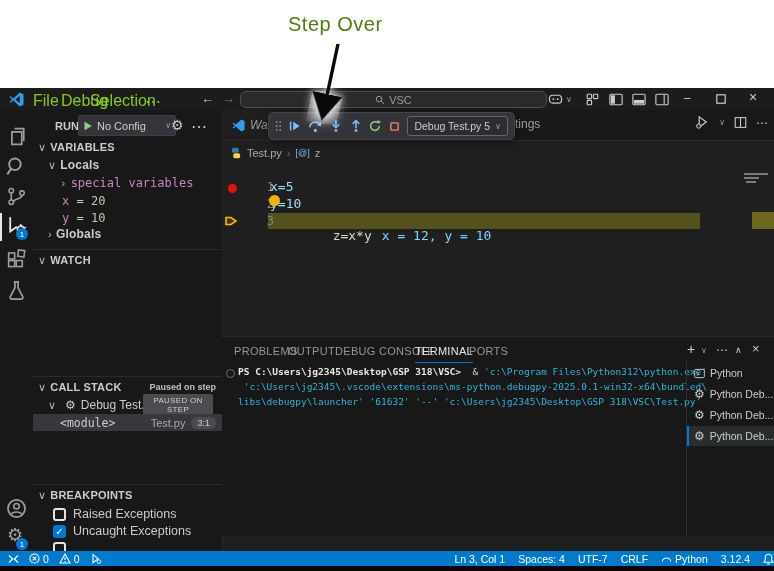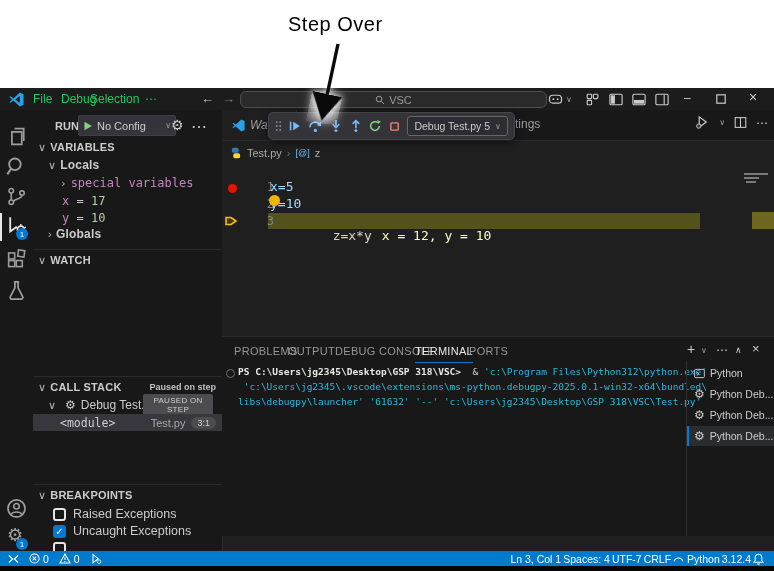--- a/index.html
+++ b/index.html
@@ -1,28 +1,28 @@
 <!DOCTYPE html>
 <html><head>
 <meta charset="utf-8">
 <style>
   html,body{margin:0;padding:0;background:#fff;}
   .stage{position:relative;width:774px;height:571px;background:#ffffff;overflow:hidden;
          font-family:"Liberation Sans",sans-serif;-webkit-font-smoothing:antialiased;}
   .abs{position:absolute;}
   
-  .ann-label{position:absolute;left:288px;top:13px;font-size:20px;font-weight:500;color:#000000;letter-spacing:.5px;}
+  .ann-label{position:absolute;left:288px;top:13px;font-size:20px;font-weight:500;color:#4d7c0f;letter-spacing:.5px;}
   .ann-arrow{position:absolute;left:0;top:0;width:774px;height:571px;z-index:60;pointer-events:none;}
   .ann-arrow path{filter:drop-shadow(0 0 3px rgba(255,255,255,.85)) drop-shadow(0 0 5px rgba(255,255,255,.5));}
   
   .window{position:absolute;left:0;top:88px;width:774px;height:478px;background:#1f1f1f;z-index:1;}
   .winedge{position:absolute;left:0;top:566px;width:774px;height:5px;background:#060606;z-index:2;}
   
   .titlebar{position:absolute;left:0;top:0;width:774px;height:22px;background:#1c1c1c;border-bottom:1px solid #2a2a2a;color:#cccccc;font-size:12px;}
-  .menu{position:absolute;top:4px;color:#22c55e;font-size:12px;cursor:default;}
+  .menu{position:absolute;top:4px;color:#84cc16;font-size:16px;cursor:default;}
   .searchbox{position:absolute;left:240px;top:3px;width:305px;height:15px;background:#2a2a2a;border:1px solid #4d4d4d;border-radius:6px;
              color:#9a9a9a;font-size:11px;display:flex;align-items:center;justify-content:center;gap:4px;}
   .tb-ic{position:absolute;top:3px;color:#cccccc;font-size:12px;}
   
   .activitybar{position:absolute;left:0;top:22px;width:33px;height:441px;background:#181818;}
   .act-ic{position:absolute;left:6px;width:21px;height:21px;}
   .act-badge{position:absolute;width:12px;height:12px;border-radius:50%;background:#0078d4;color:#fff;font-size:8px;
              display:flex;align-items:center;justify-content:center;}
   .act-ind{position:absolute;left:0;width:2px;height:28px;background:#e7e7e7;}
   
@@ -64,21 +64,21 @@
   .termln{position:absolute;left:16px;font-size:9.5px;font-family:"DejaVu Sans Mono",monospace;white-space:pre;color:#29b8db;}
   .twhite{color:#e8e8e8;font-weight:700;}
   .tlist{position:absolute;left:464px;top:24px;width:88px;height:175px;border-left:1px solid #2f2f2f;}
   .trow{position:absolute;left:0;width:88px;height:20px;display:flex;align-items:center;gap:5px;padding-left:7px;box-sizing:border-box;
         color:#cccccc;font-size:10.5px;}
   .trow.sel{background:#2a2d2e;border-left:2px solid #0078d4;padding-left:5px;}
   
   .statusbar{position:absolute;left:0;top:463px;width:774px;height:15px;background:#007acc;color:#ffffff;font-size:10.5px;
              display:flex;align-items:center;}
   .sb-l{display:flex;align-items:center;gap:10px;padding-left:8px;}
-  .sb-r{margin-left:auto;display:flex;align-items:flex-start;gap:2px;padding-right:10px;}
+  .sb-r{margin-left:auto;display:flex;align-items:flex-start;gap:13px;padding-right:0;}
   .sb-item{display:flex;align-items:center;gap:3px;}
   svg{display:block;}
 </style>
 </head>
 <body>
 
 <div class="stage">
 
   <div class="ann-label">Step Over</div>
   <svg class="ann-arrow" viewBox="0 0 774 571">
@@ -194,21 +194,21 @@
       <div class="sec-h" style="left:5px;top:31px;">
         <span class="chev">∨</span><span>VARIABLES</span>
       </div>
       <div class="sec-h" style="left:15px;top:48px;font-size:12px;">
         <span class="chev">∨</span><span>Locals</span>
       </div>
       <div class="abs mono" style="left:27px;top:66px;font-size:12px;color:#c586c0;">
         <span class="chev" style="color:#b8b8b8;">›</span><span>special variables</span>
       </div>
       <div class="abs mono" style="left:29px;top:84px;font-size:12px;">
-        <span style="color:#c586c0">x</span> <span style="color:#cccccc">=</span> <span style="color:#b5cea8">17</span>
+        <span style="color:#c586c0">x</span> <span style="color:#cccccc">=</span> <span style="color:#b5cea8">20</span>
       </div>
       <div class="abs mono" style="left:29px;top:101px;font-size:12px;">
         <span style="color:#c586c0">y</span> <span style="color:#cccccc">=</span> <span style="color:#b5cea8">10</span>
       </div>
       <div class="sec-h" style="left:15px;top:117px;font-size:12px;">
         <span class="chev">›</span><span>Globals</span>
       </div>
 
       <div class="sec-border" style="top:139px"></div>
       <div class="sec-h" style="left:5px;top:144px;">
@@ -337,21 +337,21 @@
       <svg class="abs" style="left:3px;top:105px" width="13" height="12" viewBox="0 0 13 12">
           <path d="M1 2.5 H6 L11 6 L6 9.5 H1 Z" fill="rgba(255,204,0,0.15)" stroke="#f5bd00" stroke-width="1.6"></path>
         </svg>
       <span class="gutter-num" style="top:70px">1</span>
       <span class="gutter-num" style="top:87px">2</span>
       <span class="gutter-num" style="top:104px">3</span>
       <span class="codeln" style="top:69px;color:#9cdcfe;">x=5</span>
       <span class="codeln" style="top:86px;color:#9cdcfe;">y=10</span>
       <span class="abs" style="left:47px;top:85px;width:11px;height:11px;border-radius:50%;background:#f0b400;z-index:5;"></span>
       <div class="abs" style="left:48px;top:103px;font-family:'DejaVu Sans Mono',monospace;font-size:13px;white-space:pre;">
-        <span style="color:#d8d8c0;">z=x*y</span><span style="color:#fef9c3;margin-left:10px;">x = 12, y = 10</span>
+        <span style="color:#d8d8c0;">z=x*y</span><span style="color:#7dd3fc;margin-left:10px;">x = 12, y = 10</span>
       </div>
 
       <span class="mini-mark" style="left:522px;top:63px;width:24px;"></span>
       <span class="mini-mark" style="left:522px;top:67px;width:15px;"></span>
       <span class="mini-mark" style="left:524px;top:71px;width:10px;"></span>
       <div class="mini-hl"></div>
     </div>
 
     <div class="panel">
       <span class="ptab" style="left:12px">PROBLEMS</span>

